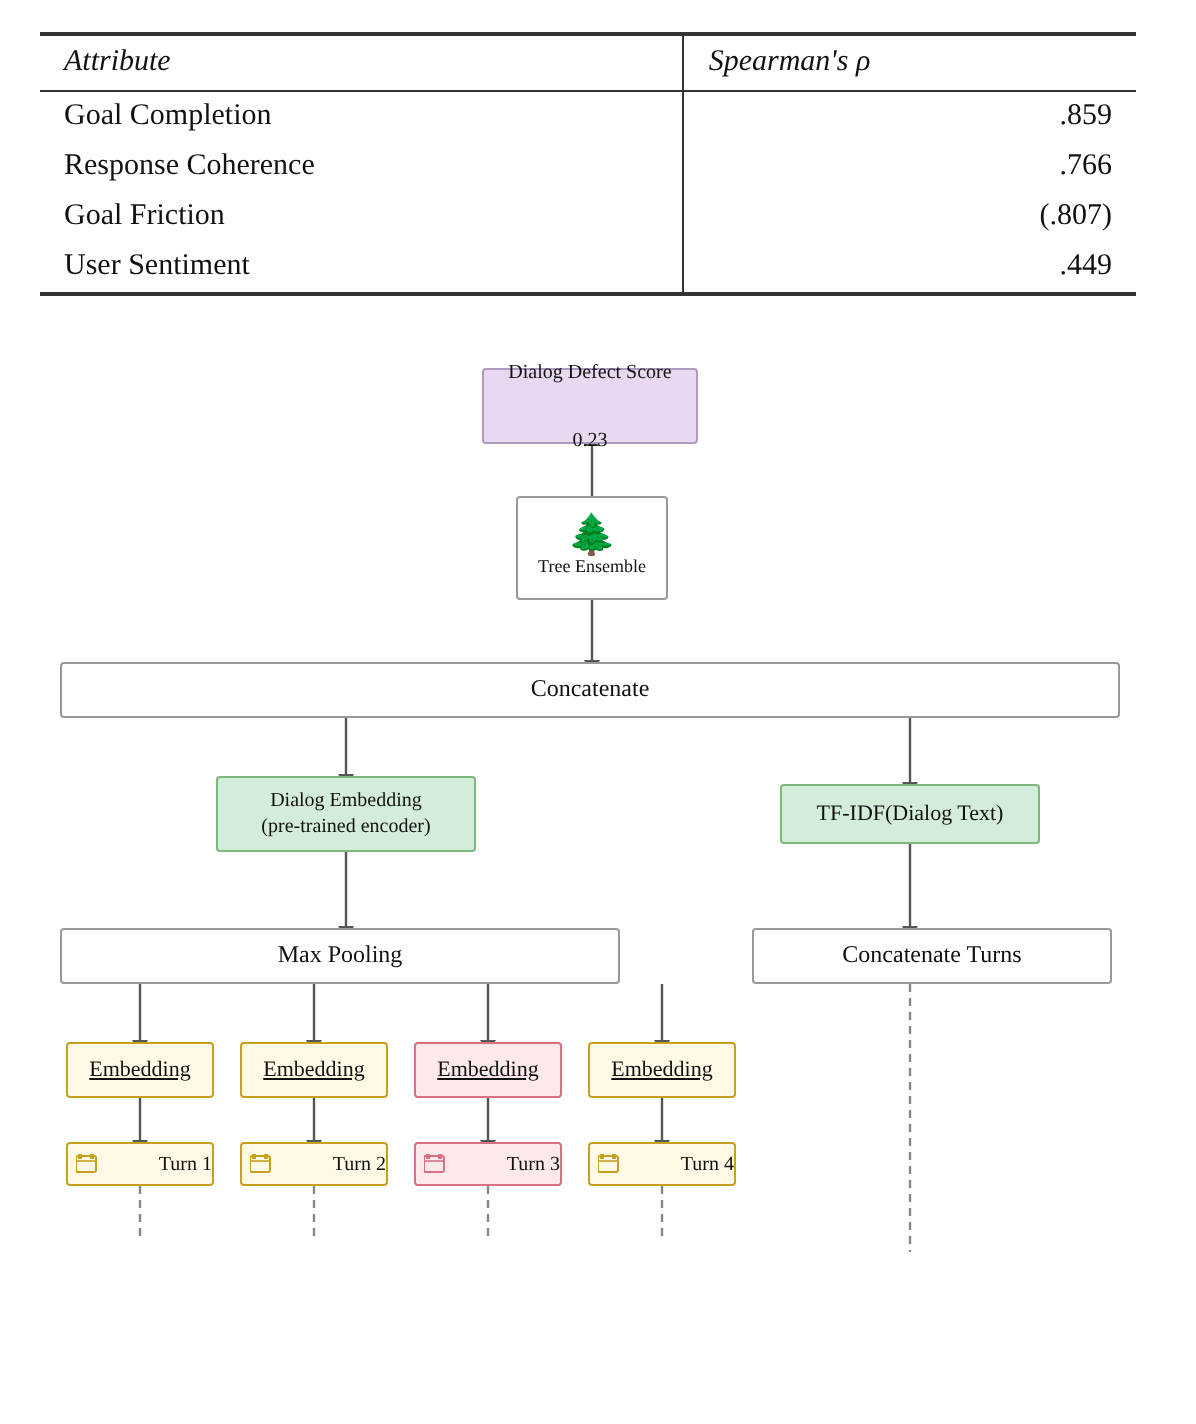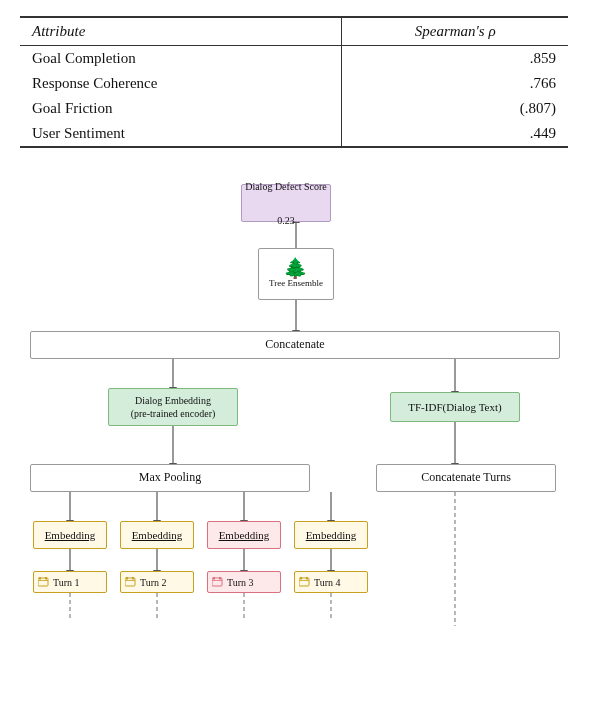--- a/index.html
+++ b/index.html
@@ -25,21 +25,21 @@
     }
     .data-table th {
       border-top: 1.5px solid #333;
       border-bottom: 1.5px solid #333;
       padding: 5px 12px;
       font-weight: normal;
       text-align: left;
       font-style: italic;
     }
     .data-table th:last-child {
-      text-align: center;
+      text-align: left;
       border-left: 1.5px solid #333;
     }
     .data-table td {
       padding: 4px 12px;
       font-size: 15px;
     }
     .data-table td:last-child {
       text-align: right;
       border-left: 1.5px solid #333;
     }
@@ -65,21 +65,21 @@
       line-height: 1.3;
       display: flex;
       align-items: center;
       justify-content: center;
       flex-direction: column;
       background: #fff;
     }
     .box-dialog-defect {
       background: #e8d8f0;
       border-color: #b09ac0;
-      width: 90px;
+      width: 108px;
       height: 38px;
       left: 241px;
       top: 18px;
       gap: 21px;
     }
     .box-tree-ensemble {
       background: #fff;
       border-color: #999;
       width: 76px;
       height: 52px;
@@ -149,21 +149,21 @@
     
     .box-turn {
       border: 1.5px solid #c8a020;
       background: #fff9e6;
       width: 74px;
       height: 22px;
       font-size: 10px;
       display: flex;
       flex-direction: row;
       align-items: center;
-      justify-content: flex-start;
+      justify-content: space-between;
       padding-left: 4px;
       gap: 3px;
     }
     .turn1 { left: 33px; top: 405px; }
     .turn2 { left: 120px; top: 405px; }
     .turn3 { left: 207px; top: 405px; background: #fde8ea; border-color: #d97080; }
     .turn4 { left: 294px; top: 405px; }
 
     .turn-icon {
       width: 12px;

